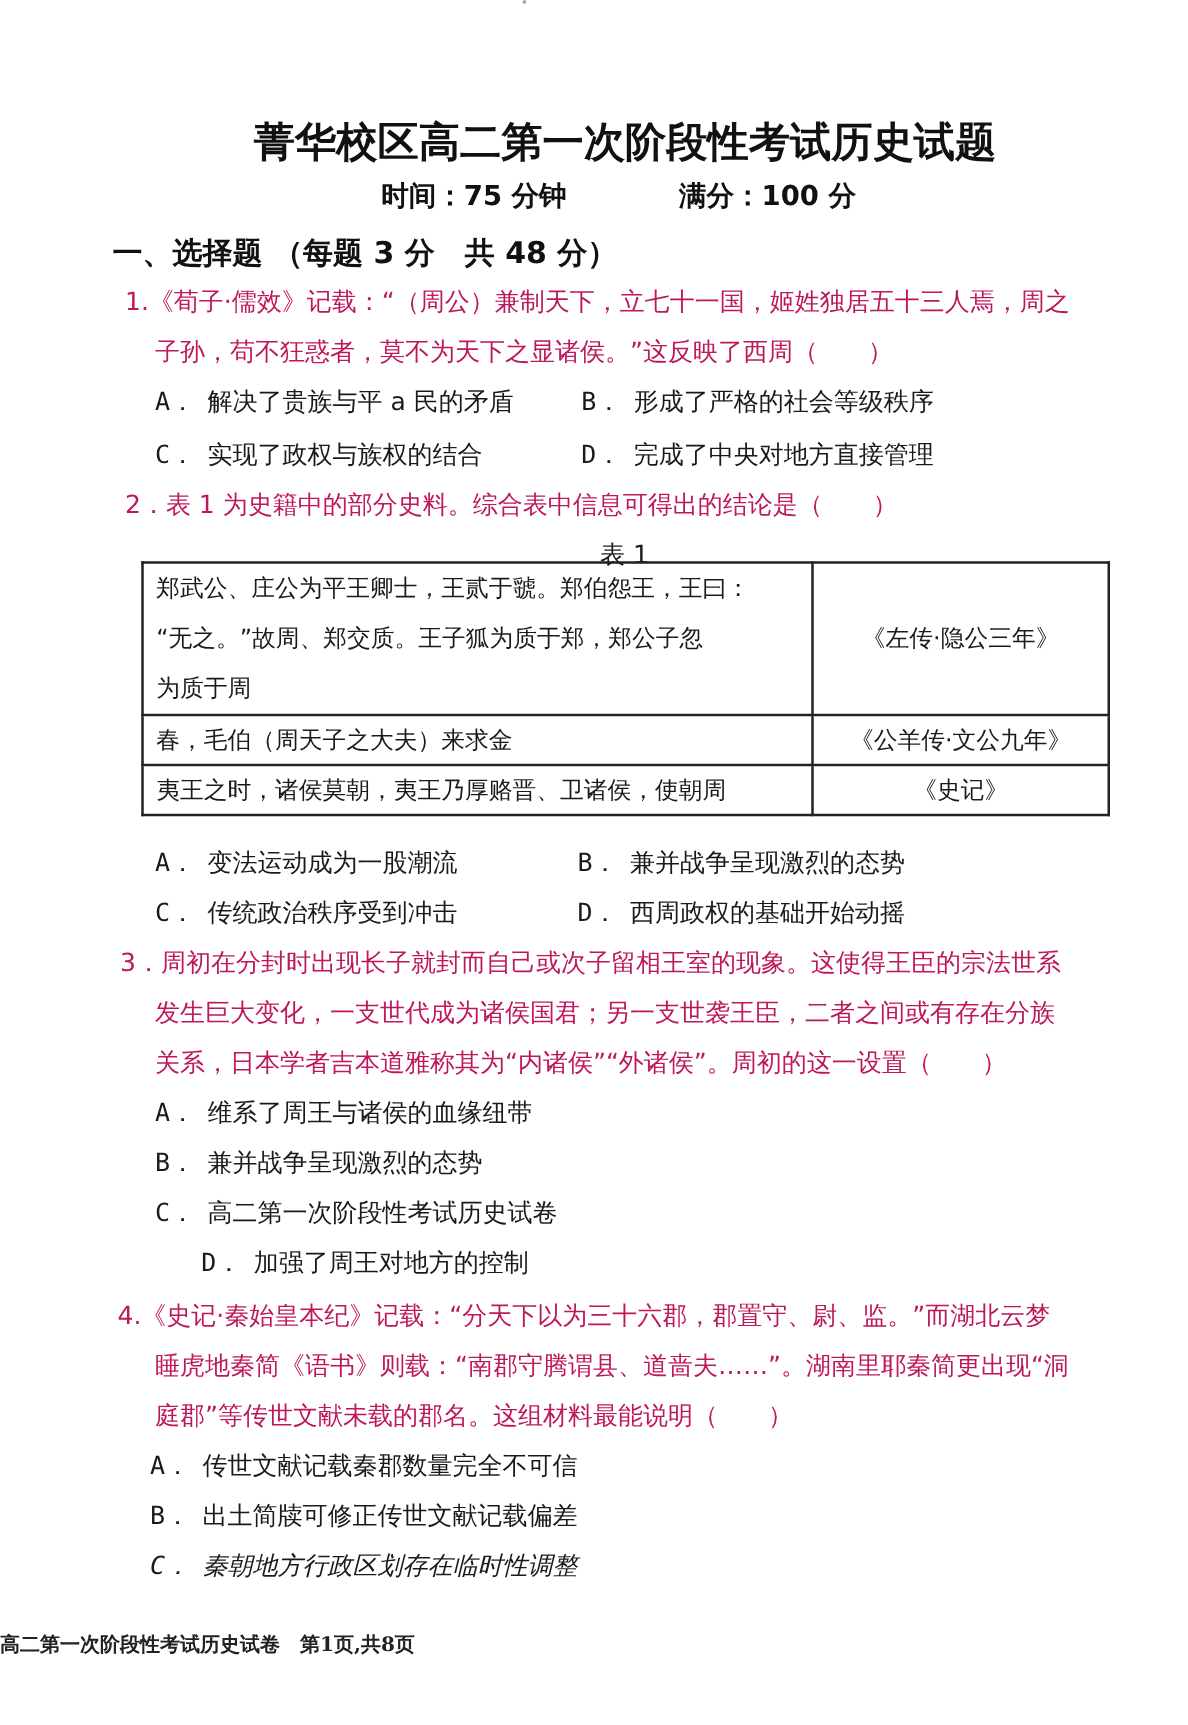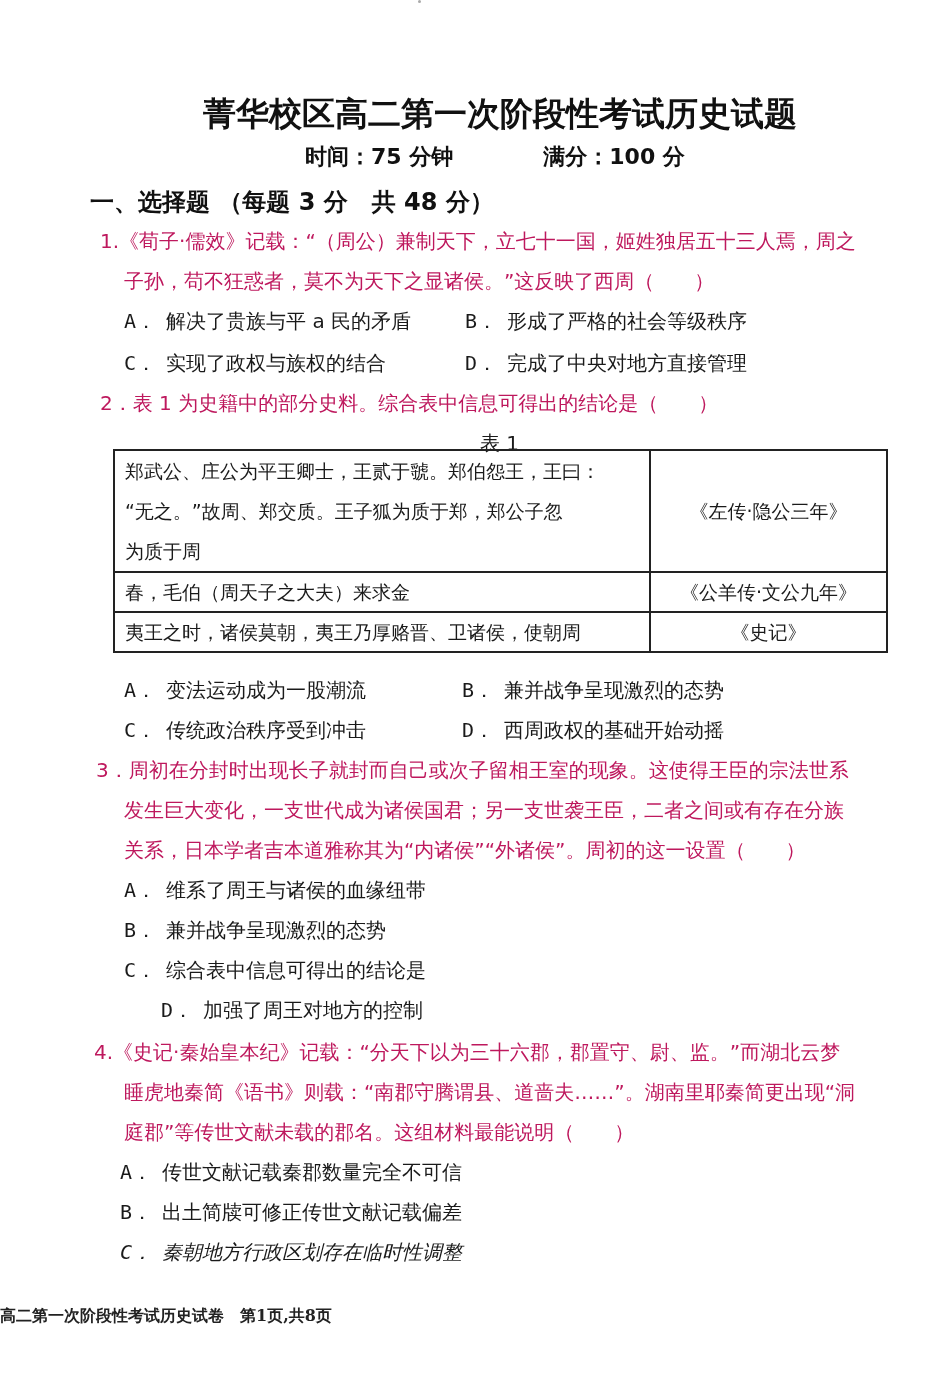--- a/index.html
+++ b/index.html
@@ -92,21 +92,21 @@
   <div class="opt" style="left:124px;top:677px;"><span class="letter">A．</span><span>变法运动成为一股潮流</span></div>
   <div class="opt" style="left:462px;top:677px;"><span class="letter">B．</span><span>兼并战争呈现激烈的态势</span></div>
   <div class="opt" style="left:124px;top:717px;"><span class="letter">C．</span><span>传统政治秩序受到冲击</span></div>
   <div class="opt" style="left:462px;top:717px;"><span class="letter">D．</span><span>西周政权的基础开始动摇</span></div>
 
   <div class="line" style="left:96px;top:757px;">3．周初在分封时出现长子就封而自己或次子留相王室的现象。这使得王臣的宗法世系</div>
   <div class="line" style="left:124px;top:797px;">发生巨大变化，一支世代成为诸侯国君；另一支世袭王臣，二者之间或有存在分族</div>
   <div class="line" style="left:124px;top:837px;">关系，日本学者吉本道雅称其为“内诸侯”“外诸侯”。周初的这一设置（　　）</div>
   <div class="opt" style="left:124px;top:877px;text-align:right;"><span class="letter">A．</span><span>维系了周王与诸侯的血缘纽带</span></div>
   <div class="opt" style="left:124px;top:917px;"><span class="letter">B．</span><span>兼并战争呈现激烈的态势</span></div>
-  <div class="opt" style="left:124px;top:957px;"><span class="letter">C．</span><span>综合表中信息可得出的结论是</span></div>
+  <div class="opt" style="left:124px;top:957px;"><span class="letter">C．</span><span>高二第一次阶段性考试历史试卷</span></div>
   <div class="opt" style="left:124px;top:997px;margin-left:37px;"><span class="letter">D．</span><span>加强了周王对地方的控制</span></div>
 
   <div class="line" style="left:94px;top:1039px;">4.《史记·秦始皇本纪》记载：“分天下以为三十六郡，郡置守、尉、监。”而湖北云梦</div>
   <div class="line" style="left:124px;top:1079px;">睡虎地秦简《语书》则载：“南郡守腾谓县、道啬夫……”。湖南里耶秦简更出现“洞</div>
   <div class="line" style="left:124px;top:1119px;">庭郡”等传世文献未载的郡名。这组材料最能说明（　　）</div>
   <div class="opt" style="left:120px;top:1159px;"><span class="letter">A．</span><span>传世文献记载秦郡数量完全不可信</span></div>
   <div class="opt" style="left:120px;top:1199px;"><span class="letter">B．</span><span>出土简牍可修正传世文献记载偏差</span></div>
   <div class="opt" style="left:120px;top:1239px;font-style:italic;"><span class="letter">C．</span><span>秦朝地方行政区划存在临时性调整</span></div>
 
   <div class="footer">高二第一次阶段性考试历史试卷　第1页,共8页</div>

